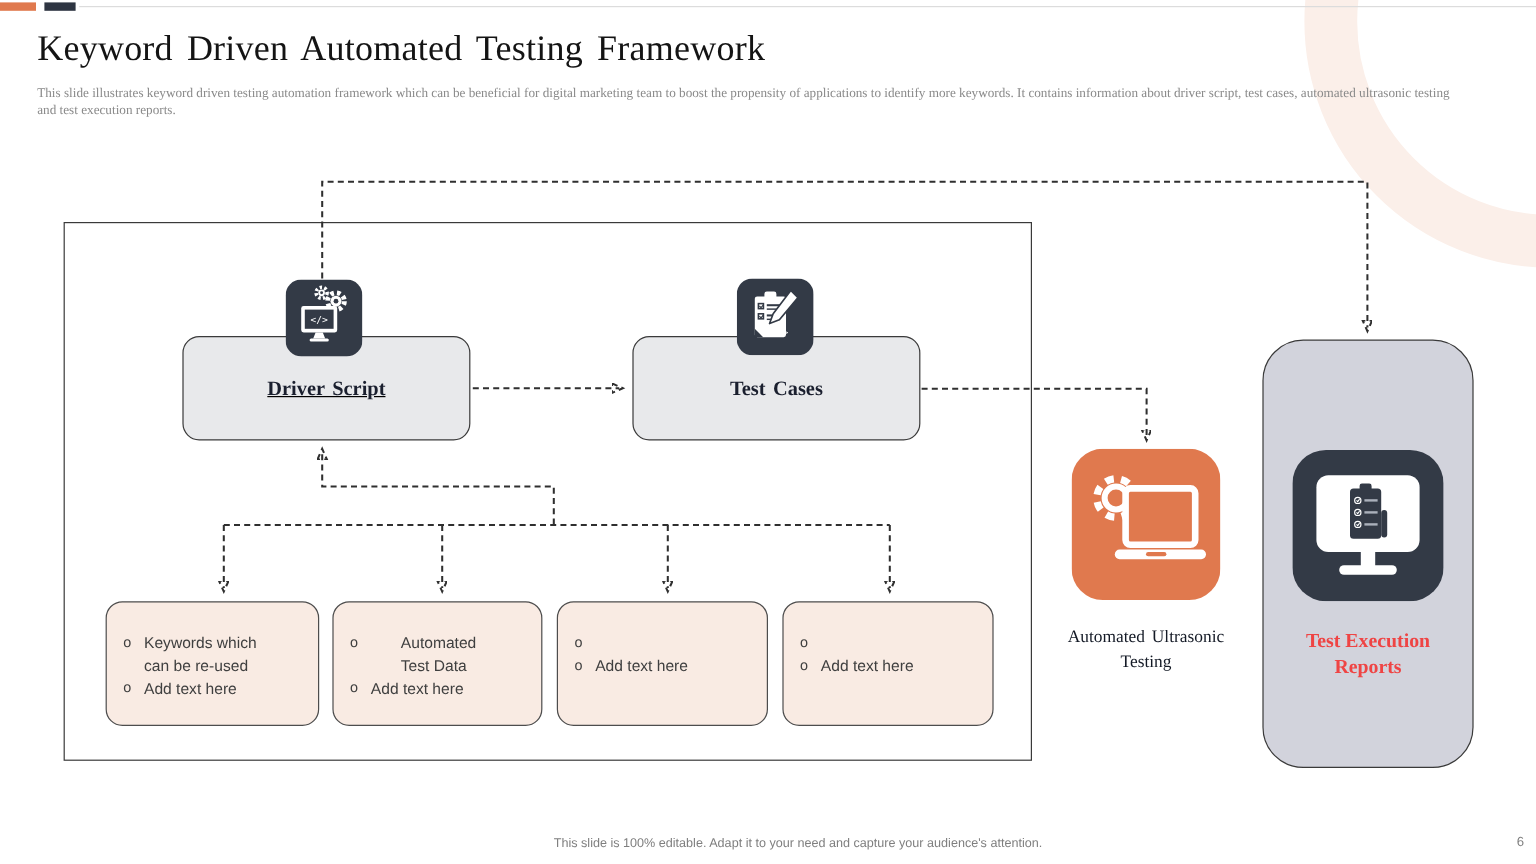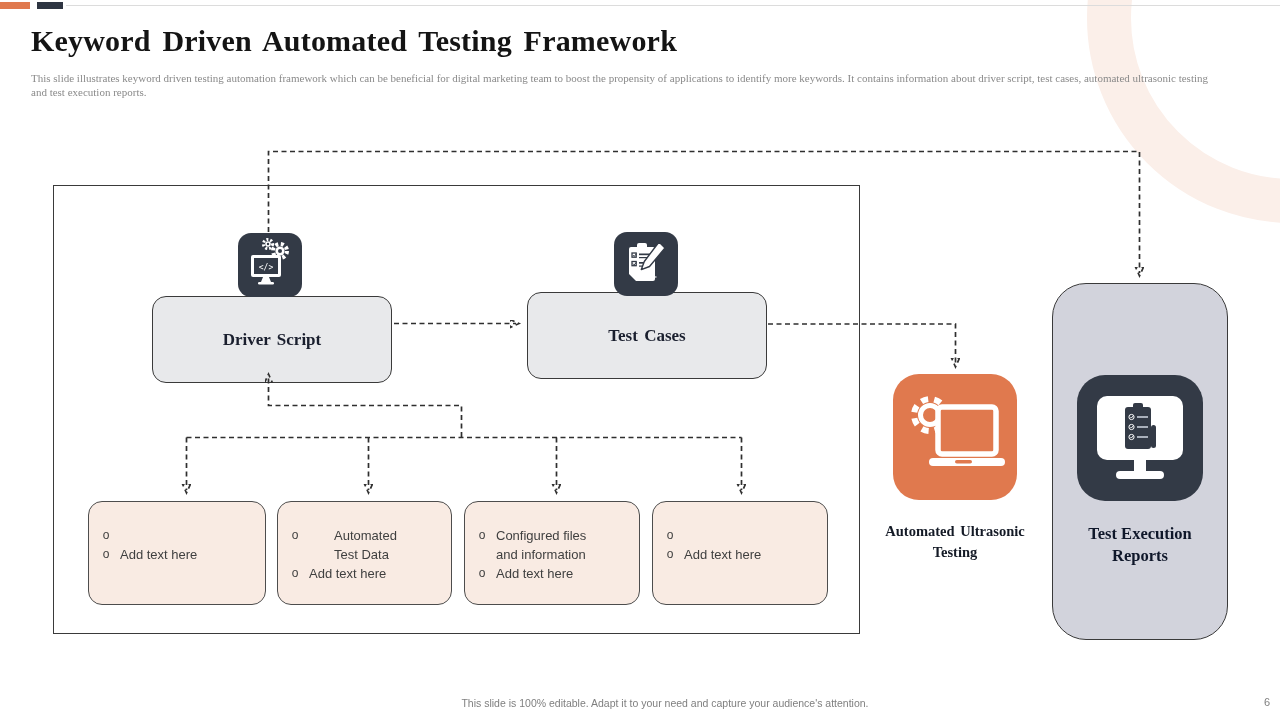--- a/index.html
+++ b/index.html
@@ -12,21 +12,21 @@
     position:absolute;left:1087px;top:-187px;width:410px;height:410px;
     border-radius:50%;border:44px solid #fbefe9;box-sizing:border-box;z-index:0;
   }
   .bar-orange{position:absolute;left:0;top:2px;width:30px;height:7px;background:#e0794e;}
   .bar-navy{position:absolute;left:37px;top:2px;width:26px;height:7px;background:#2e3542;}
   .top-line{position:absolute;left:66px;top:5px;width:1214px;height:1px;background:#dcdcdc;}
   
   .title{
     position:absolute;left:31px;top:24px;width:1100px;
     font-family:"Liberation Serif",serif;font-size:30px;color:#141414;
-    word-spacing:4px;letter-spacing:.2px;font-weight:bold;
+    word-spacing:4px;letter-spacing:.2px;
   }
   .subtitle{
     position:absolute;left:31px;top:71px;width:1180px;
     font-size:11px;line-height:14px;color:#8a8a8a;font-family:Liberation Serif, serif;
   }
   
   .container-rect{
     position:absolute;left:53px;top:185px;width:807px;height:449px;
     border:1.3px solid #3a3a3a;box-sizing:border-box;background:transparent;z-index:1;
   }
@@ -45,32 +45,32 @@
     border:1.4px solid #4d4d4d;border-radius:14px;box-sizing:border-box;
     padding:24px 0 0 12px;z-index:2;
   }
   .kw-item{display:flex;gap:9px;font-size:13px;line-height:19px;color:#3f3f3f;}
   .kw-bullet{width:10px;text-align:center;flex:none;font-size:12px;}
   .kw-text{width:112px;}
   .kw-text.narrow{width:88px;margin-left:25px;}
   .big-icon{position:absolute;z-index:2;}
   .aut-label{
     position:absolute;left:875px;top:521px;width:160px;text-align:center;
-    font-family:"Liberation Serif",serif;font-weight:700;font-size:14.5px;
+    font-family:"Liberation Serif",serif;font-weight:400;font-size:14.5px;
     line-height:21px;color:#141a26;word-spacing:2px;
   }
   .ter-box{
     position:absolute;left:1052px;top:283px;width:176px;height:357px;
     background:#d2d3dc;border:1.3px solid #3a3a3a;border-radius:34px;
     box-sizing:border-box;z-index:1;
   }
   .ter-label{
     position:absolute;left:1064px;top:523px;width:152px;text-align:center;
     font-family:"Liberation Serif",serif;font-weight:700;font-size:16.5px;
-    line-height:22px;color:#0f172a;z-index:2;
+    line-height:22px;color:#ef4444;z-index:2;
   }
   
   .connectors{position:absolute;left:0;top:0;width:1280px;height:720px;z-index:4;pointer-events:none;}
   .connectors path{fill:none;stroke:#2f2f2f;stroke-width:1.7;stroke-dasharray:5 3.5;}
   
   .footer{
     position:absolute;left:0;top:697px;width:1280px;text-align:center;
     font-size:10.5px;color:#7f7f7f;padding-left:25px;
   }
   .page-num{position:absolute;left:1250px;top:696px;width:20px;text-align:right;
@@ -98,21 +98,21 @@
     <circle cx="30" cy="11" r="4.6" fill="none" stroke="#fff" stroke-width="3" stroke-dasharray="2 1.9"></circle>
     <circle cx="30" cy="11" r="2.8" fill="#fff"></circle>
       <circle cx="30" cy="11" r="1.2" fill="#333A46"></circle>
     <rect x="13" y="22" width="30" height="22" rx="2" fill="#fff"></rect>
     <rect x="16" y="25" width="24" height="16" fill="#333A46"></rect>
     <text x="28" y="36.5" fill="#fff" font-size="8" text-anchor="middle" font-family="DejaVu Sans Mono, monospace">&lt;/&gt;</text>
     <path d="M25 44 h6 l2 5 h-10 z" fill="#fff"></path>
     <rect x="20" y="49" width="16" height="2.6" rx="1.3" fill="#fff"></rect>
   </svg>
 </div>
-<div class="node-box" style="left:152px;top:296px;">
+<div class="node-box" style="left:152px;top:280px;text-decoration:underline;">
   <span class="node-label">Driver Script</span>
 </div>
 
 <div class="icon-badge" style="left:614px;top:232px;">
   <svg width="64" height="64" viewBox="0 0 64 64">
     <rect width="64" height="64" rx="13" fill="#333A46"></rect>
     <rect x="23" y="11" width="10" height="7" rx="2" fill="#fff"></rect>
     <rect x="15" y="15" width="26" height="34" rx="2" fill="#fff"></rect>
     <rect x="18" y="21" width="4.2" height="4.2" fill="none" stroke="#333A46" stroke-width="1.3"></rect>
     <path d="M18.8 23 l1.4 1.4 2.2 -2.6" stroke="#333A46" stroke-width="1" fill="none"></path>
@@ -120,47 +120,47 @@
     <rect x="25" y="25" width="8" height="1.2" fill="#333A46"></rect>
     <rect x="18" y="29.5" width="4.2" height="4.2" fill="none" stroke="#333A46" stroke-width="1.3"></rect>
     <path d="M18.8 31.5 l1.4 1.4 2.2 -2.6" stroke="#333A46" stroke-width="1" fill="none"></path>
     <rect x="25" y="30" width="11" height="1.7" fill="#333A46"></rect>
     <rect x="25" y="33.5" width="8" height="1.2" fill="#333A46"></rect>
     <path d="M15 42 L22 49 L15 49 Z" fill="#333A46"></path>
     <path d="M45 10 l6 6 -15.5 18.5 -8.2 3.1 3 -8.1 z" fill="#fff" stroke="#333A46" stroke-width="1.4" stroke-linejoin="round"></path>
     <text x="37" y="47" fill="#fff" font-size="6.5" text-anchor="middle" font-family="DejaVu Sans Mono, monospace">&lt;/&gt;</text>
   </svg>
 </div>
-<div class="node-box" style="left:527px;top:292px;text-align:center;">
+<div class="node-box" style="left:527px;top:280px;text-align:center;">
   <span class="node-label">Test Cases</span>
 </div>
 
 <div class="peach-box" style="left:88px;width:178px;">
   <div class="kw-item">
     <span class="kw-bullet">o</span>
+    <span class="kw-text">Keywords which can be re-used</span>
   </div>
   <div class="kw-item">
     <span class="kw-bullet">o</span>
     <span class="kw-text">Add text here</span>
   </div>
 </div>
 <div class="peach-box" style="left:277px;width:175px;">
   <div class="kw-item">
     <span class="kw-bullet">o</span>
     <span class="kw-text narrow">Automated Test Data</span>
   </div>
   <div class="kw-item">
     <span class="kw-bullet">o</span>
     <span class="kw-text">Add text here</span>
   </div>
 </div>
 <div class="peach-box" style="left:464px;width:176px;">
   <div class="kw-item">
     <span class="kw-bullet">o</span>
-    <span class="kw-text">Configured files and information</span>
   </div>
   <div class="kw-item">
     <span class="kw-bullet">o</span>
     <span class="kw-text">Add text here</span>
   </div>
 </div>
 <div class="peach-box" style="left:652px;width:176px;">
   <div class="kw-item">
     <span class="kw-bullet">o</span>
   </div>

